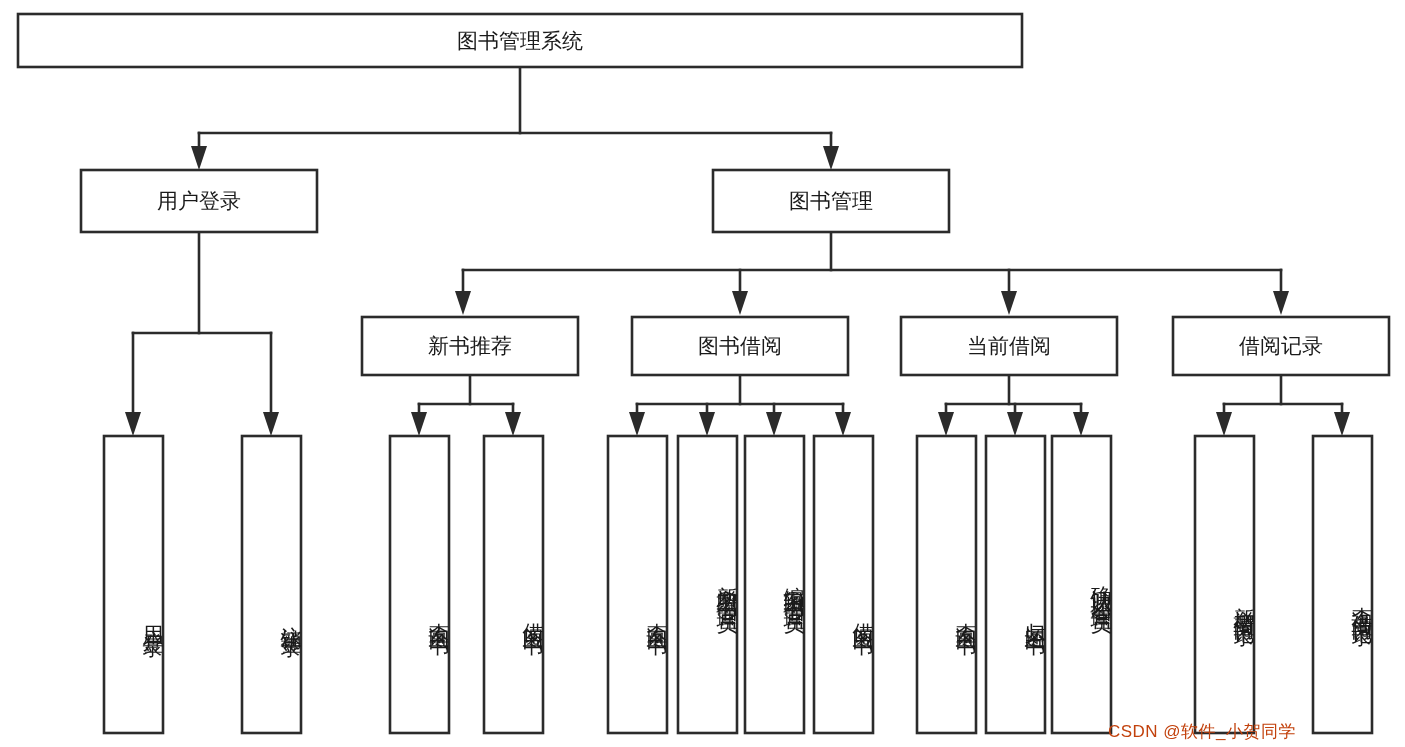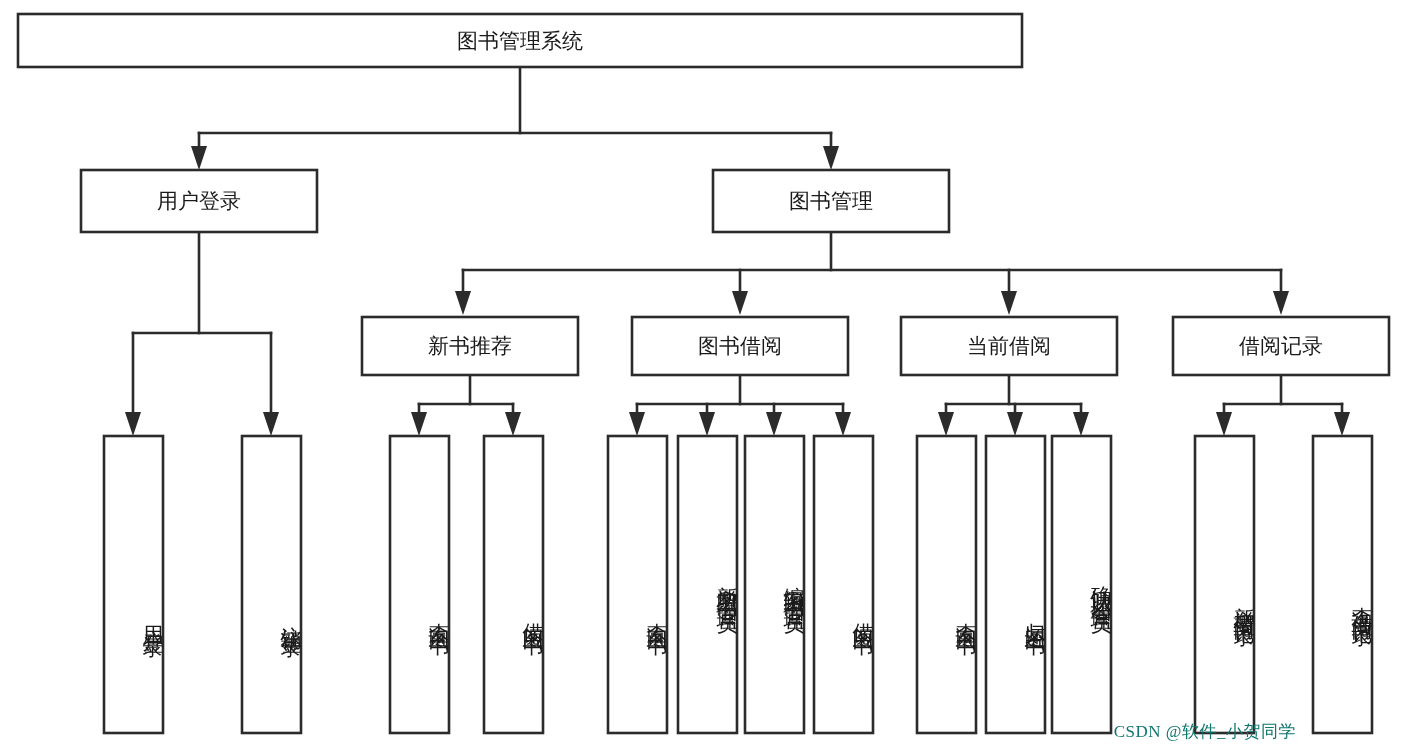--- a/index.html
+++ b/index.html
@@ -61,23 +61,23 @@
     white-space: nowrap;
     display: flex;
     align-items: flex-start;
     justify-content: center;
     pointer-events: none;
   }
   .watermark {
     position: absolute;
     right: 8px;
     bottom: 4px;
-    font-family: Liberation Serif, serif;
+    font-family: Liberation Sans, sans-serif;
     font-size: 17px;
-    color: #0f766e;
+    color: #c2410c;
     letter-spacing: 0.5px;
     white-space: nowrap;
   }
 </style>
 </head>
 <body>
 
 <div id="diagram-root">
 
   <svg class="diagram-svg" viewBox="0 0 1405 747">

